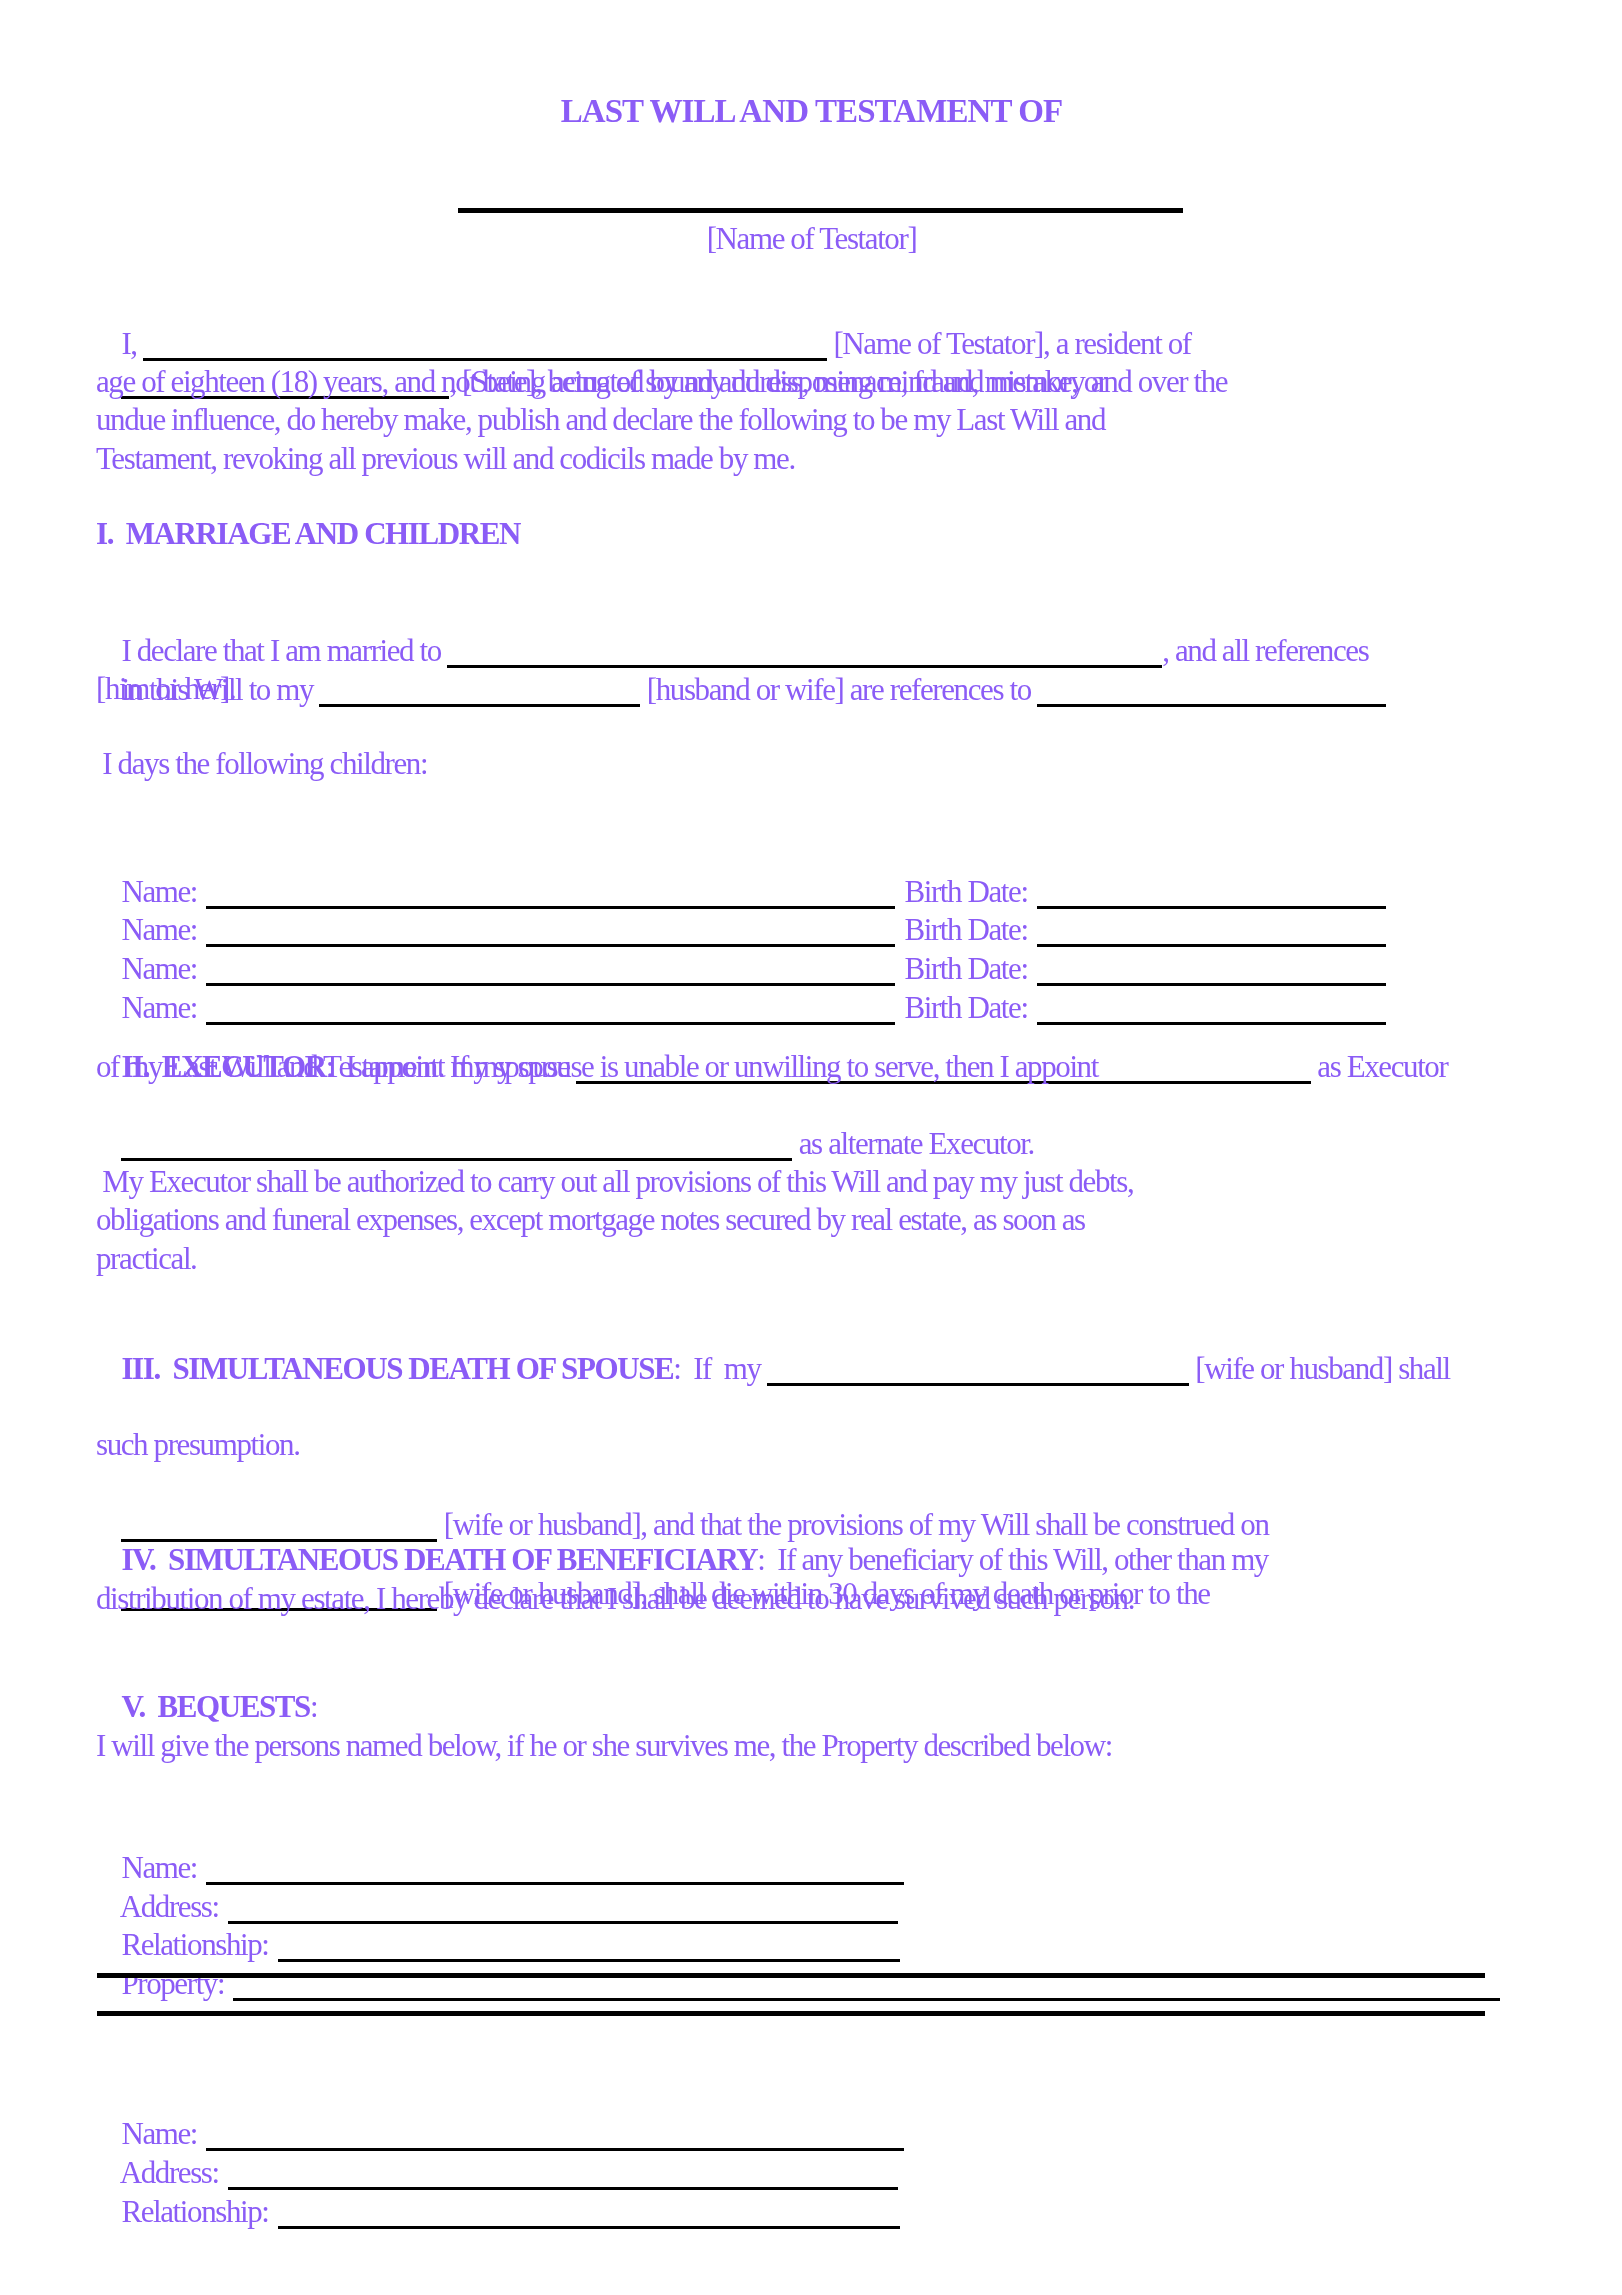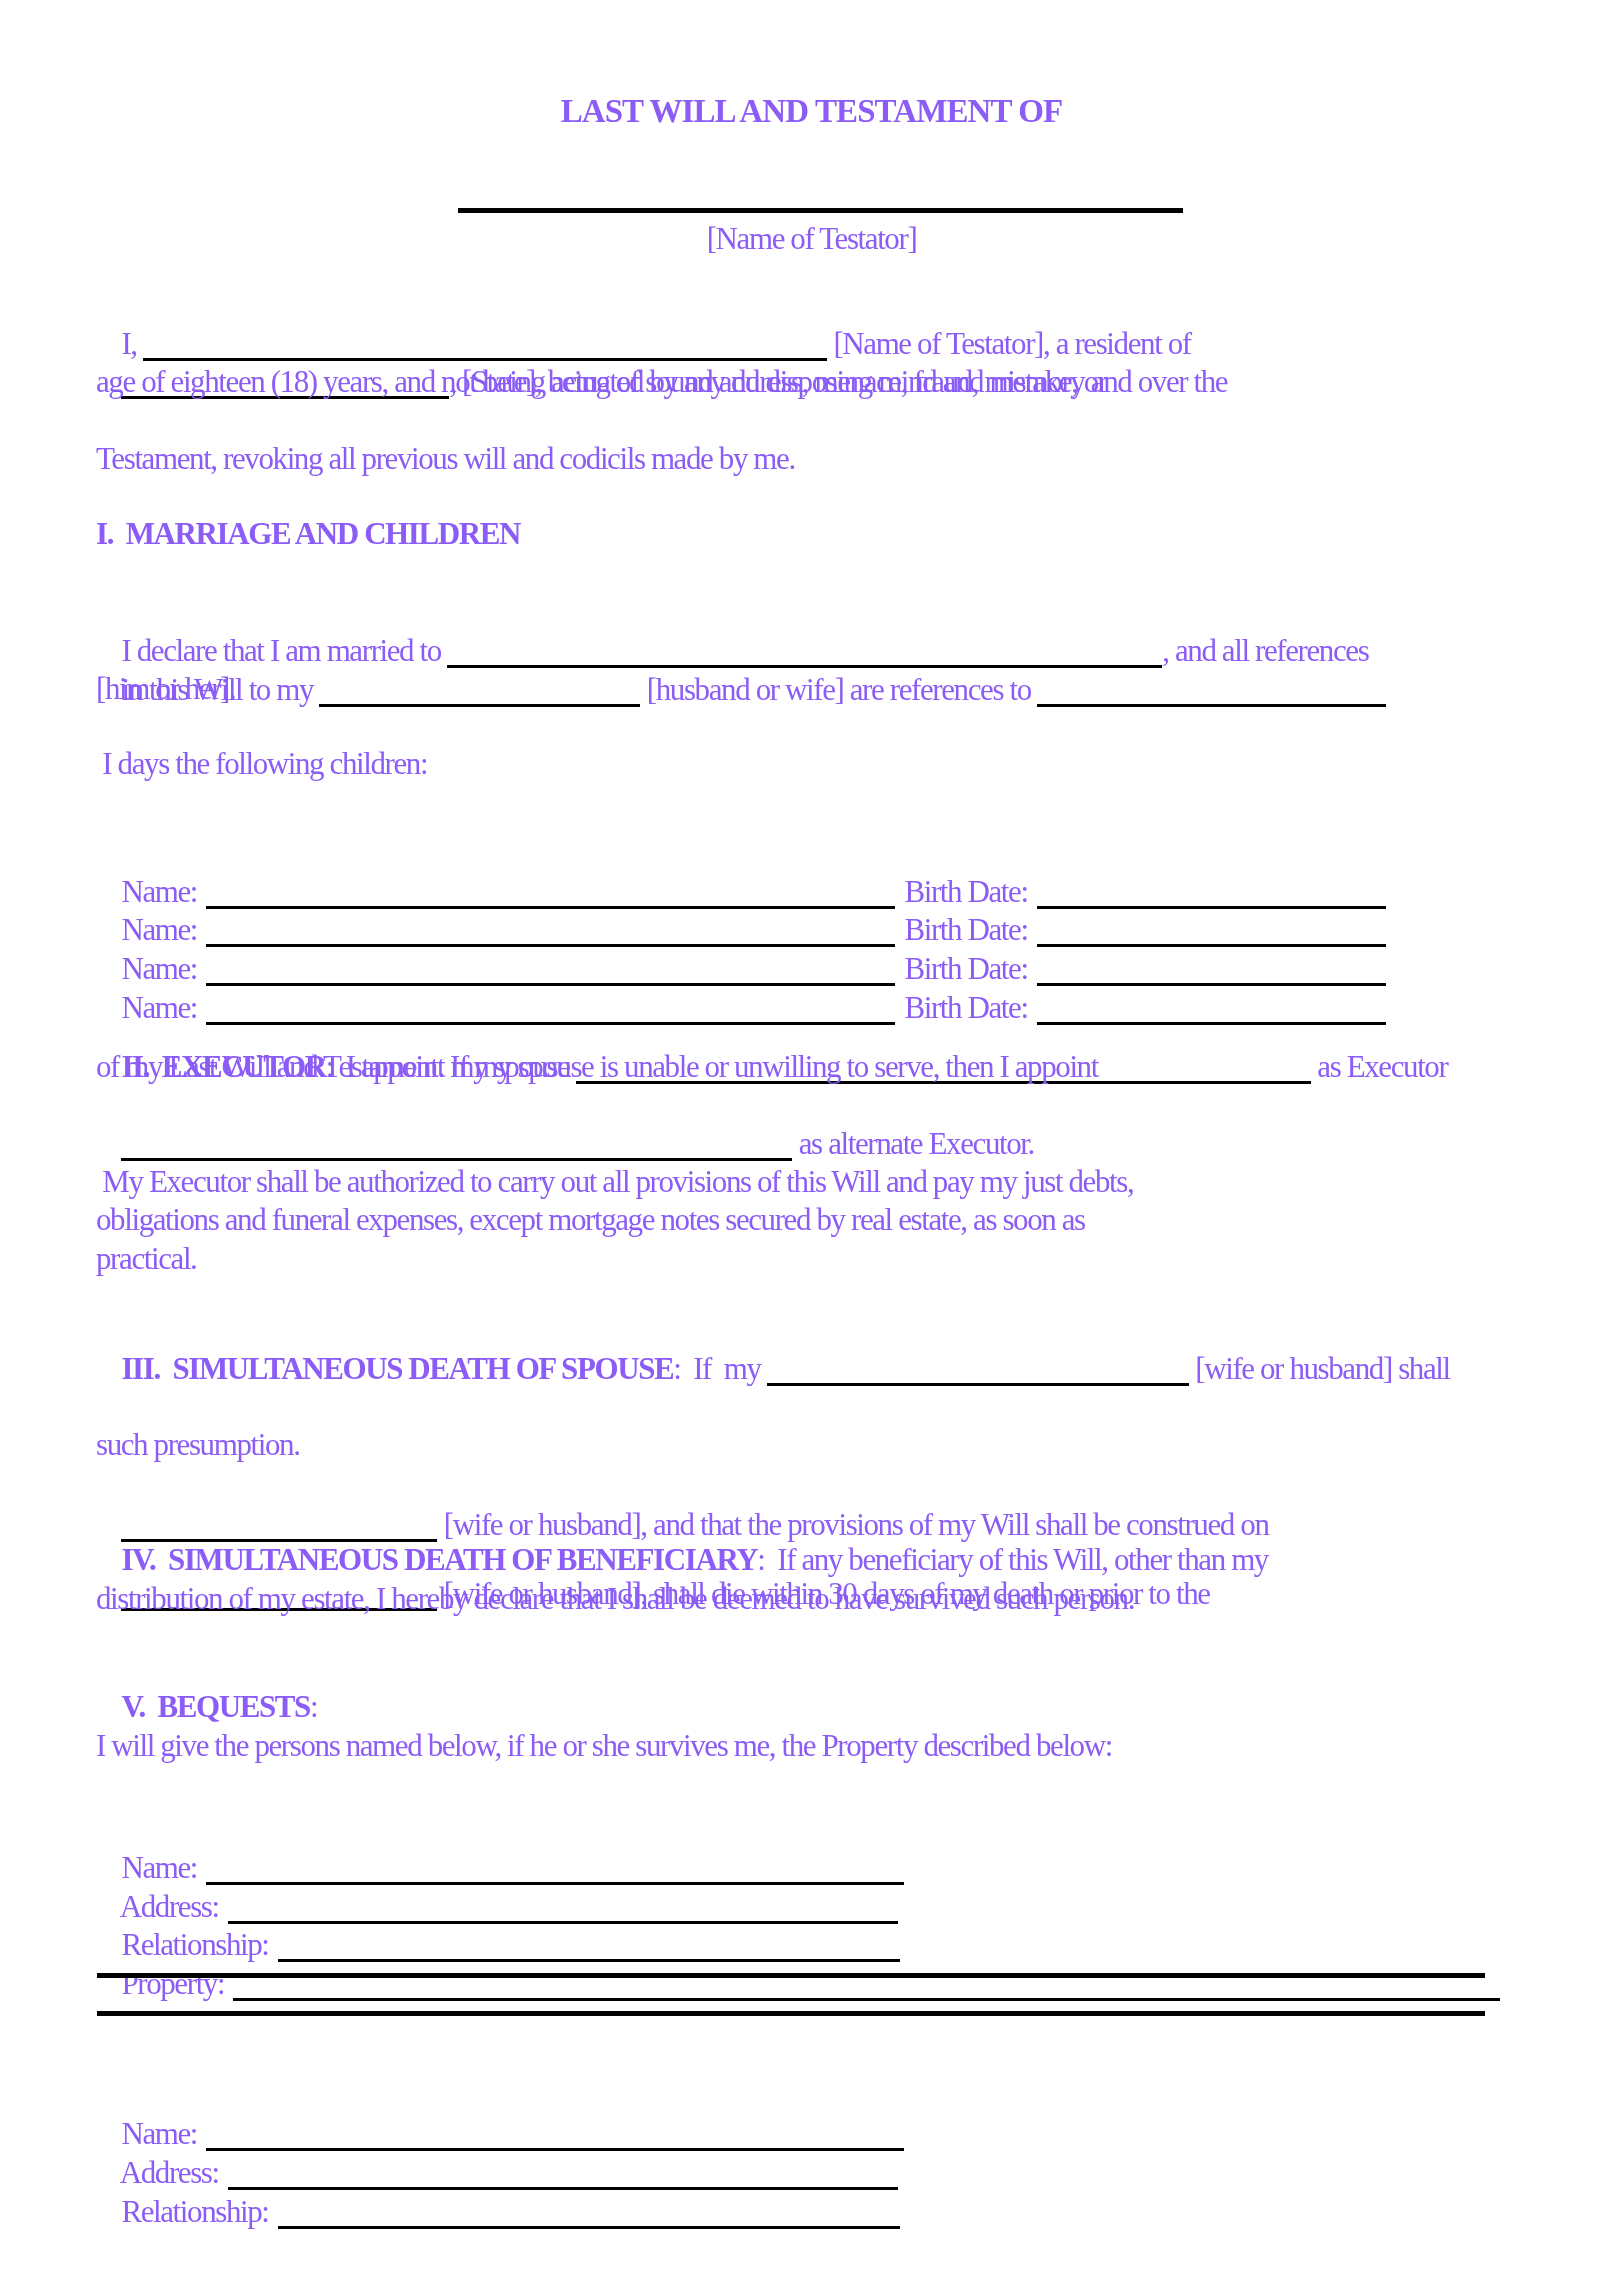--- a/index.html
+++ b/index.html
@@ -61,20 +61,21 @@
   <div class="rule" style="left:458px; top:208px; width:725px"></div>
   <div class="line center" style="top:219px">[Name of Testator]</div>
 
   <div class="line" style="top:285px">
     <span>I, </span><span class="bl" style="width:684px"></span><span> [Name of Testator], a resident of</span>
   </div>
   <div class="line" style="top:323px">
     <span class="bl" style="width:328px"></span><span>, [State], being of sound and disposing mind and memory and over the</span>
   </div>
   <div class="line" style="top:362px">age of eighteen (18) years, and not being actuated by any duress, menace, fraud, mistake, or</div>
+  <div class="line" style="top:400px">undue influence, do hereby make, publish and declare the following to be my Last Will and</div>
   <div class="line" style="top:439px">Testament, revoking all previous will and codicils made by me.</div>
 
   <div class="line b" style="top:514px">I.  MARRIAGE AND CHILDREN</div>
 
   <div class="line" style="top:592px">
     <span>I declare that I am married to </span><span class="bl" style="width:715px"></span><span>, and all references</span>
   </div>
   <div class="line" style="top:631px">
     <span>in this Will to my </span><span class="bl" style="width:321px"></span><span> [husband or wife] are references to </span><span class="bl" style="width:349px"></span>
   </div>

